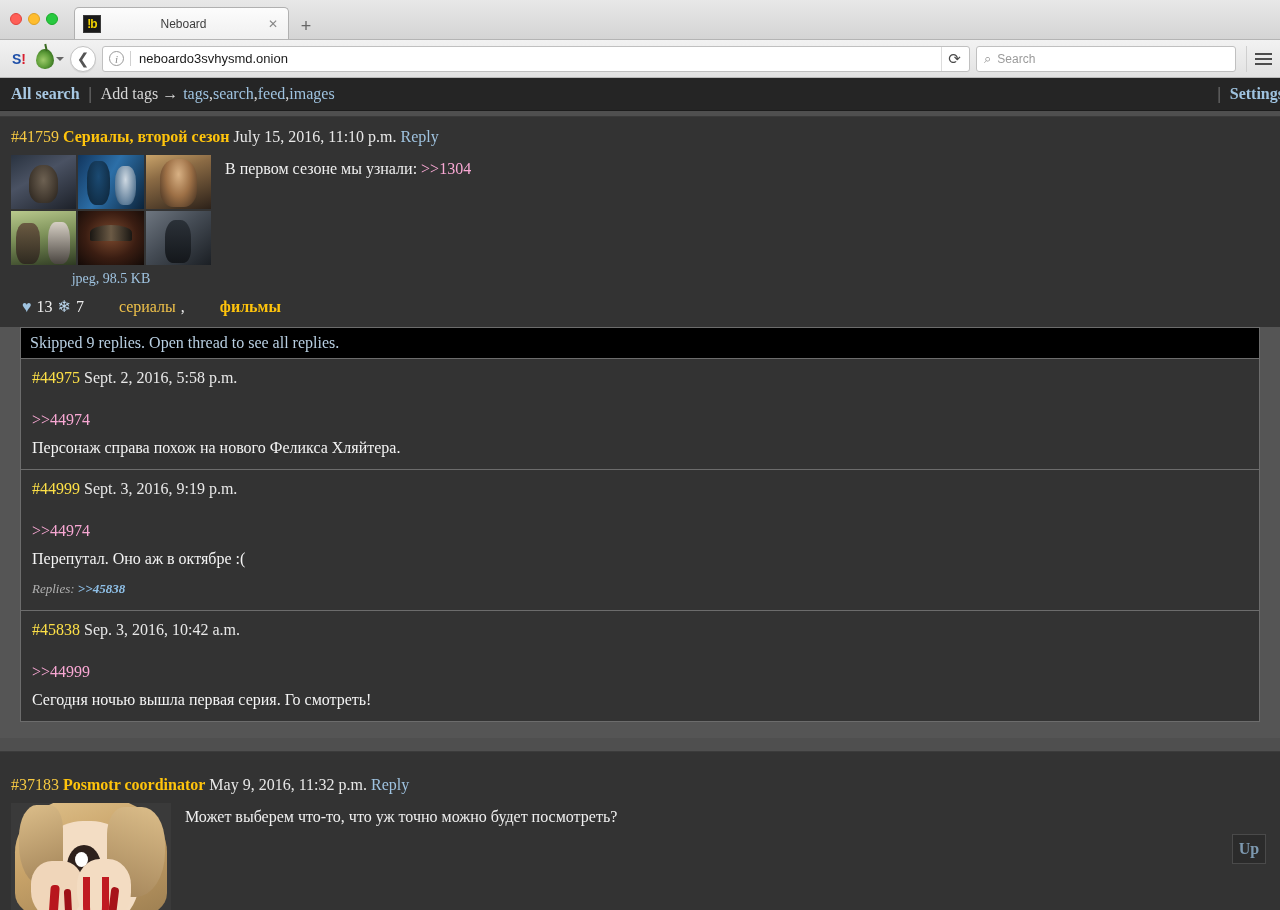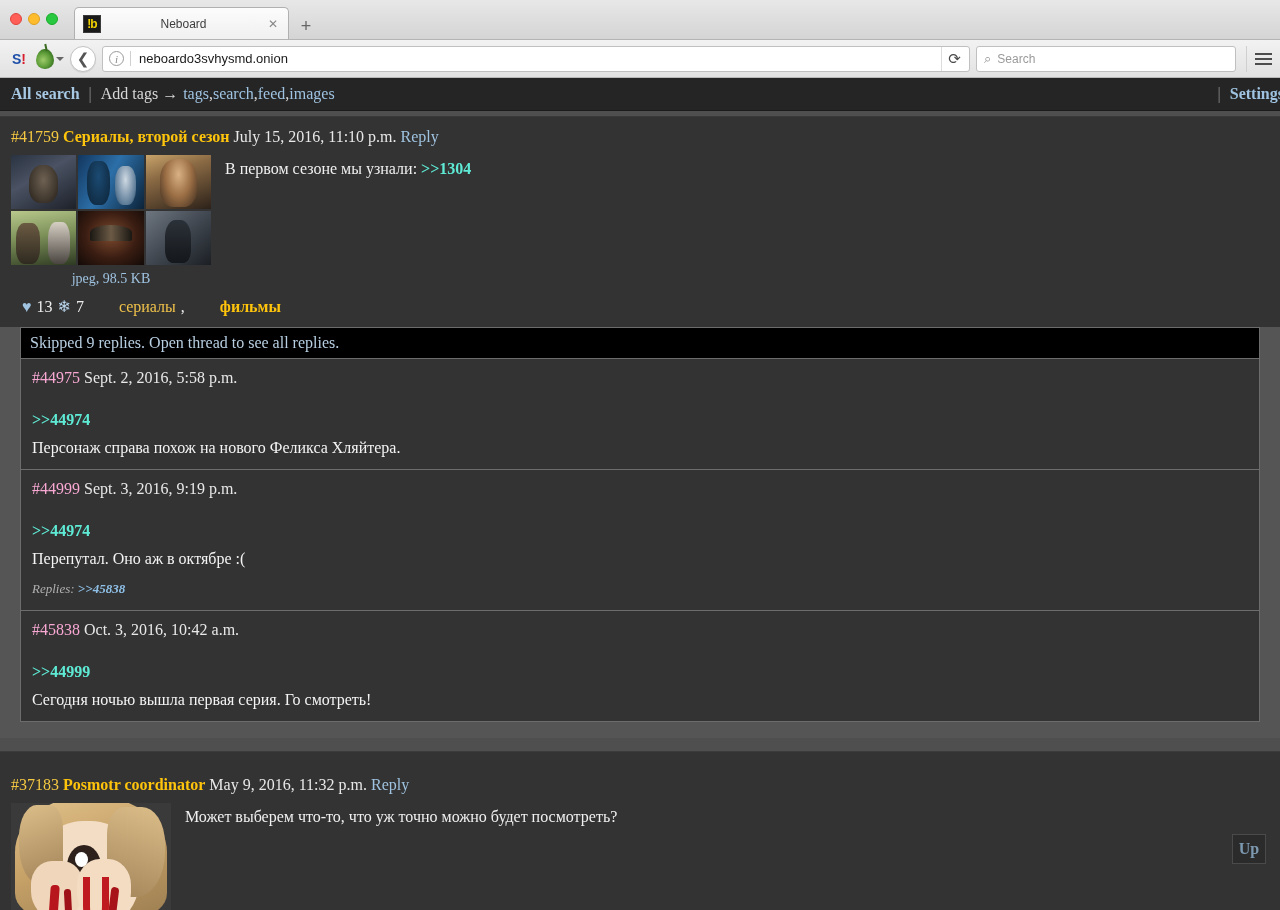--- a/index.html
+++ b/index.html
@@ -158,21 +158,21 @@
   .toprule { height:6px; background:#4f4f4f; border-bottom:1px solid #3a3a3a; }
 
   
   .thread { background:#333333; padding:9px 0 0 0; }
   .op { padding:0 11px; }
   .posthead { font-size:16px; line-height:22px; margin-bottom:7px; }
   .pid { color:#f5c842; }
   .ptitle { color:#ffc40c; font-weight:bold; }
   .pdate { color:#e8e8e8; }
   .link { color:#9fc3e0; text-decoration:none; cursor:pointer; }
-  .reflink { color:#5eead4; font-weight:bold; text-decoration:none; cursor:pointer; }
+  .reflink { color:#f9a8d4; font-weight:normal; text-decoration:none; cursor:pointer; }
 
   .op-body { display:flex; align-items:flex-start; gap:0; }
   .thumb-wrap { display:flex; flex-direction:column; align-items:center; width:200px; flex:none; }
   .collage {
     width:200px; height:110px;
     display:grid; grid-template-columns:repeat(3,1fr); grid-template-rows:repeat(2,1fr);
     gap:2px;
     cursor:pointer;
   }
   .cell { position:relative; overflow:hidden; }
@@ -209,21 +209,21 @@
     font-size:16px; line-height:20px;
     padding:5px 9px;
     border:1px solid #6c6c6c;
   }
   .reply {
     background:#333333;
     border:1px solid #6c6c6c; border-top:none;
     padding:8px 11px 10px 11px;
     font-size:16px; line-height:22px;
   }
-  .reply .rid { color:#f9a8d4; }
+  .reply .rid { color:#fde047; }
   .reply .rdate { color:#e8e8e8; }
   .reply .rref { display:block; margin-top:20px; }
   .reply .rtext { color:#f4f4f4; margin-top:6px; }
   .replies-to { margin-top:8px; font-size:13px; color:#b0b0b0;font-style:italic; }
   .replies-to a { color:#8fc0e8; font-weight:bold; text-decoration:none; cursor:pointer; }
 
   .thread-gap { height:16px; background:#555555; }
   .thread-gap-bottom { height:14px; background:#4f4f4f; border-bottom:1px solid #3b3b3b; }
 
   
@@ -390,21 +390,21 @@
         <a class="reflink rref">&gt;&gt;44974</a>
         <div class="rtext">Перепутал. Оно аж в октябре :(</div>
         <div class="replies-to">
           <span>Replies: </span><a>&gt;&gt;45838</a>
         </div>
       </div>
 
       <div class="reply">
         <div>
           <a class="rid">#45838</a>
-          <span class="rdate">Oct. 3, 2016, 10:42 a.m.</span>
+          <span class="rdate">Sep. 3, 2016, 10:42 a.m.</span>
         </div>
         <a class="reflink rref">&gt;&gt;44999</a>
         <div class="rtext">Сегодня ночью вышла первая серия. Го смотреть!</div>
       </div>
     </div>
 
     <div class="thread-gap"></div>
   </div>
 
   <div class="thread-gap-bottom"></div>

